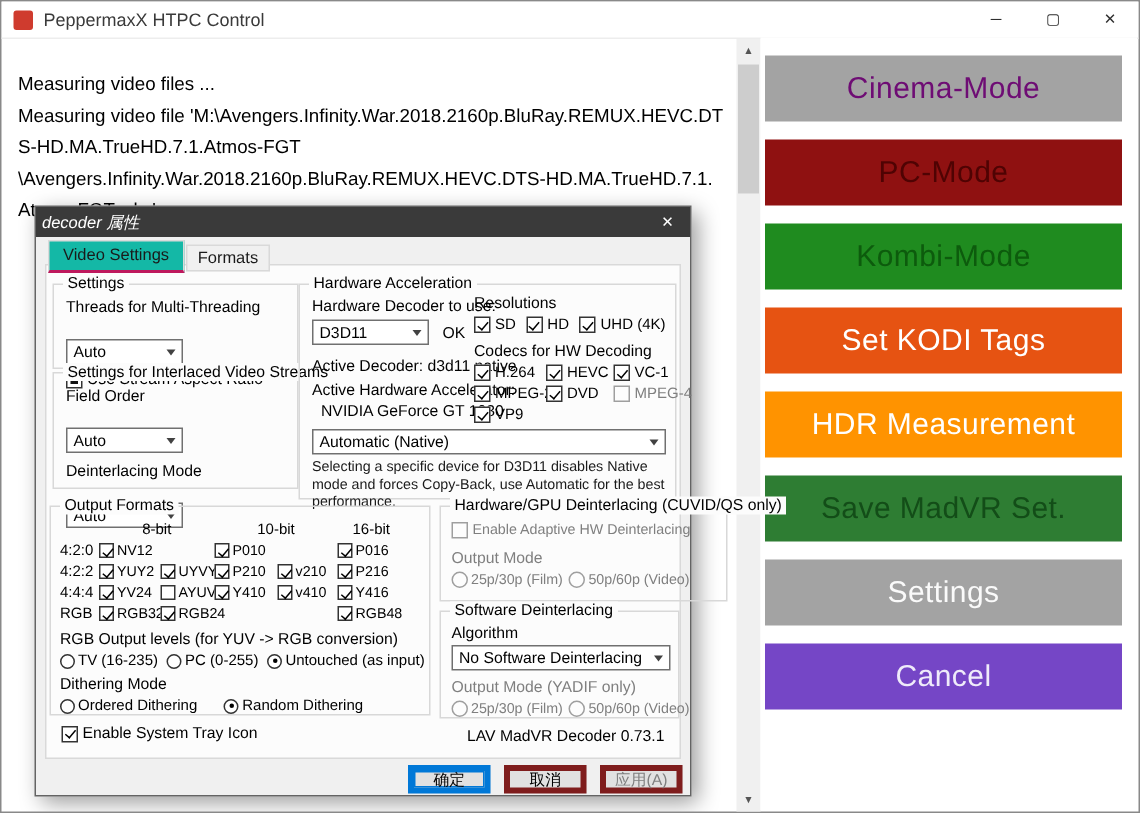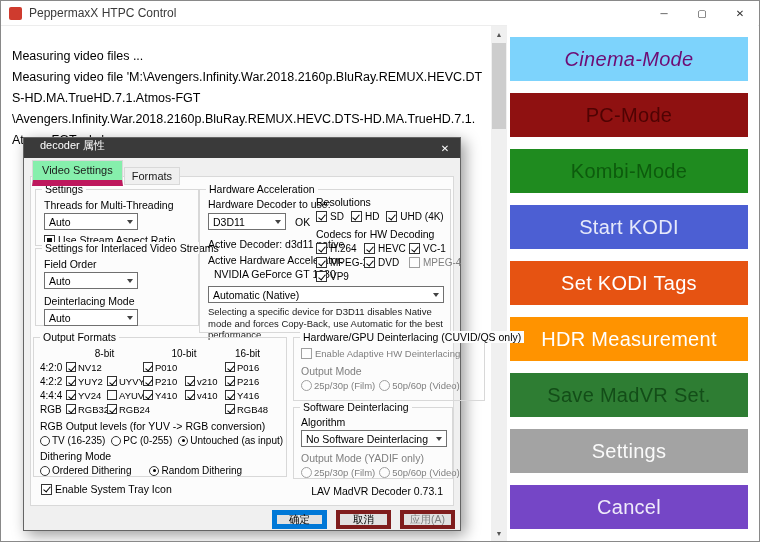--- a/index.html
+++ b/index.html
@@ -22,41 +22,41 @@
   #sb-up{top:1px;}
   #sb-down{bottom:1px;}
   #sb-thumb{position:absolute;left:1px;top:17px;width:14px;height:86px;background:#cdcdcd;}
 
   
   #sidebar{position:absolute;left:506px;top:24px;right:1px;bottom:1px;background:#fff;display:flex;flex-direction:column;gap:12px;padding:12px 10px 0 3px;box-sizing:border-box;}
   .side-btn{height:44px;flex:0 0 44px;display:flex;align-items:center;justify-content:center;font-size:20px;letter-spacing:.3px;cursor:pointer;user-select:none;}
 
   
   #dialog{position:absolute;left:22px;top:136px;width:438px;height:394px;background:#f0f0f0;border:1px solid #646464;box-sizing:border-box;box-shadow:4px 4px 14px rgba(0,0,0,.4);font-size:10.5px;color:#000;}
-  #dlg-titlebar{position:absolute;left:0;top:0;right:0;height:20px;background:#3a3a3a;color:#fff;display:flex;align-items:flex-start;padding-left:16px;font-size:11px;}
+  #dlg-titlebar{position:absolute;left:0;top:0;right:0;height:20px;background:#3a3a3a;color:#fff;display:flex;align-items:center;padding-left:4px;font-size:11px;font-style:italic;}
   #dlg-close{margin-left:auto;width:30px;height:20px;display:flex;align-items:center;justify-content:center;font-size:10px;color:#fff;cursor:pointer;}
   #dlg-tabs{position:absolute;left:8px;top:22px;display:flex;align-items:flex-end;z-index:3;}
   .tab{font-size:11px;color:#1a1a1a;background:#f0f0f0;border:1px solid #d9d9d9;padding:2px 7px;margin-right:1px;cursor:pointer;}
-  .tab.active{background:#86efac;padding:3px 9px 4px;border-bottom:6px solid #be185d;margin-bottom:-1px;}
+  .tab.active{background:#14b8a6;padding:3px 9px 4px;border-bottom:2px solid #be185d;margin-bottom:-1px;}
   #dlg-panel{position:absolute;left:6px;top:38px;width:424px;height:330px;background:#fcfcfc;border:1px solid #d9d9d9;box-sizing:border-box;z-index:1;}
 
   .group{position:absolute;border:1px solid #d8d8d8;box-sizing:border-box;}
   .gtitle{position:absolute;top:-7px;left:6px;background:#fcfcfc;padding:0 3px;font-size:10.5px;white-space:nowrap;color:#000;}
   .lbl{font-size:10.5px;line-height:12px;white-space:nowrap;}
 
   #g-settings{left:4px;top:12px;width:164px;height:57px;padding:9px 8px 0;}
   #g-inter{left:4px;top:71px;width:164px;height:78px;padding:9px 8px 0;}
   #g-hw{left:168px;top:12px;width:252px;height:144px;}
   #g-fmt{left:2px;top:160px;width:254px;height:140px;padding:6px 0 0 6px;}
   #g-hwdeint{left:262px;top:160px;width:192px;height:64px;padding:10px 7px 0;}
   #g-swdeint{left:262px;top:230px;width:160px;height:72px;padding:8px 7px 0;}
 
   .combo{background:#fff;border:1px solid #707070;height:17px;display:flex;align-items:center;padding:0 14px 0 4px;position:relative;font-size:10.5px;white-space:nowrap;box-sizing:border-box;cursor:default;}
   .caret{position:absolute;right:4px;top:6px;width:0;height:0;border-left:3.5px solid transparent;border-right:3.5px solid transparent;border-top:4px solid #424242;}
-  .w94{width:94px;margin-top:2px;}
+  .w94{width:78px;margin-top:15px;}
   #combo-decoder{width:78px;}
   #combo-device{position:absolute;left:8px;top:96px;width:236px;}
   #combo-algo{width:146px;margin-top:2px;}
 
   .cb,.radio{display:inline-flex;align-items:center;gap:3px;font-size:10.5px;white-space:nowrap;cursor:default;}
   .cb .box{width:11px;height:11px;border:1px solid #333;background:#fff;position:relative;flex:none;box-sizing:border-box;}
   .cb.checked .box::after{content:"";position:absolute;left:2.5px;top:.5px;width:3px;height:6px;border:solid #000;border-width:0 1.5px 1.5px 0;transform:rotate(40deg);}
   .cb.indeterminate .box::after{content:"";position:absolute;top:2px;left:2px;right:2px;bottom:2px;background:#111;}
   .radio .circ{width:11px;height:11px;border:1px solid #333;border-radius:50%;background:#fff;position:relative;flex:none;box-sizing:border-box;}
   .radio.checked .circ::after{content:"";position:absolute;top:2.5px;left:2.5px;right:2.5px;bottom:2.5px;border-radius:50%;background:#000;}
@@ -125,24 +125,23 @@
     <div class="log-line">\Avengers.Infinity.War.2018.2160p.BluRay.REMUX.HEVC.DTS-HD.MA.TrueHD.7.1.Atmos-FGT.mkv' ...</div>
   </div>
 
   <div id="v-scrollbar">
     <div class="sb-arrow" id="sb-up">▲</div>
     <div id="sb-thumb"></div>
     <div class="sb-arrow" id="sb-down">▼</div>
   </div>
 
   <div id="sidebar">
-    <div class="side-btn" style="background-color: #7dd3fc; color: rgb(110, 12, 116); font-style: italic;">Cinema-Mode</div>
+    <div class="side-btn" style="background-color: #a3a3a3; color: rgb(110, 12, 116);">Cinema-Mode</div>
     <div class="side-btn" style="background-color: rgb(143, 17, 17); color: rgb(79, 3, 3);">PC-Mode</div>
     <div class="side-btn" style="background-color: rgb(31, 139, 31); color: rgb(13, 91, 13);">Kombi-Mode</div>
-    <div class="side-btn" style="background-color: rgb(76, 95, 211); color: rgb(230, 233, 250);">Start KODI</div>
     <div class="side-btn" style="background-color: rgb(230, 83, 18); color: rgb(255, 255, 255);">Set KODI Tags</div>
     <div class="side-btn" style="background-color: rgb(255, 147, 0); color: rgb(255, 255, 255);">HDR Measurement</div>
     <div class="side-btn" style="background-color: rgb(46, 125, 51); color: rgb(19, 77, 24);">Save MadVR Set.</div>
     <div class="side-btn" style="background-color: rgb(163, 163, 163); color: rgb(250, 250, 250);">Settings</div>
     <div class="side-btn" style="background-color: rgb(117, 70, 198); color: rgb(239, 235, 250);">Cancel</div>
   </div>
 
   <div id="dialog">
     <div id="dlg-titlebar">
       <span>decoder 属性</span>

